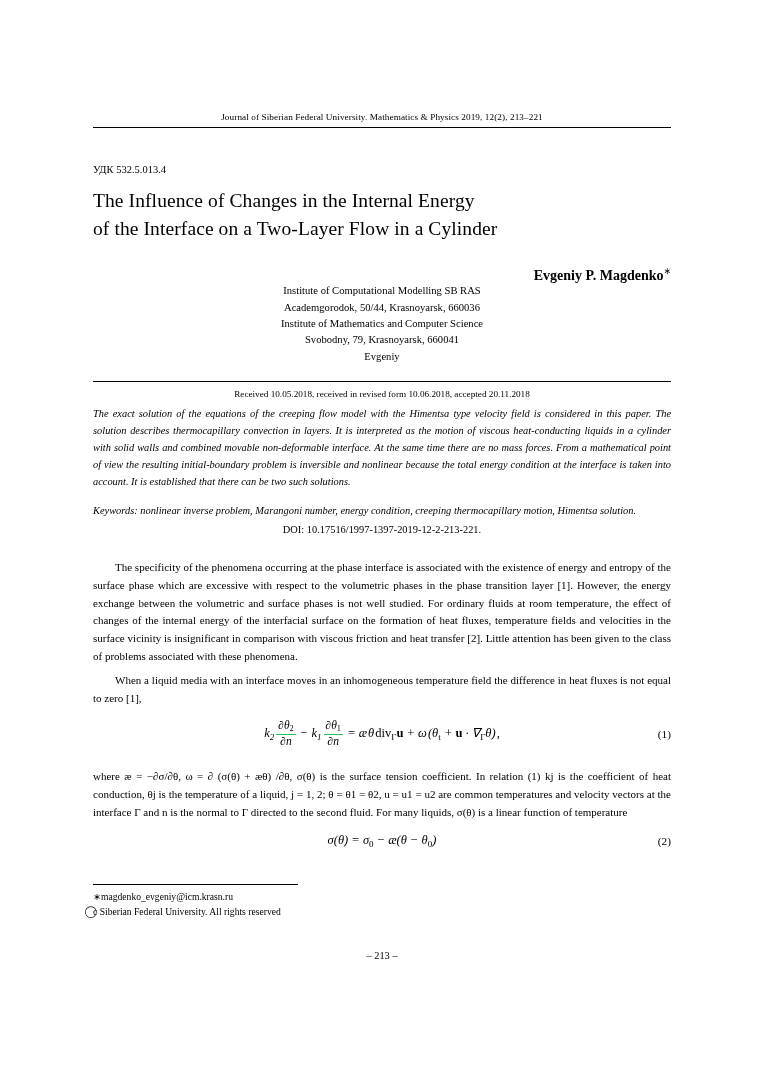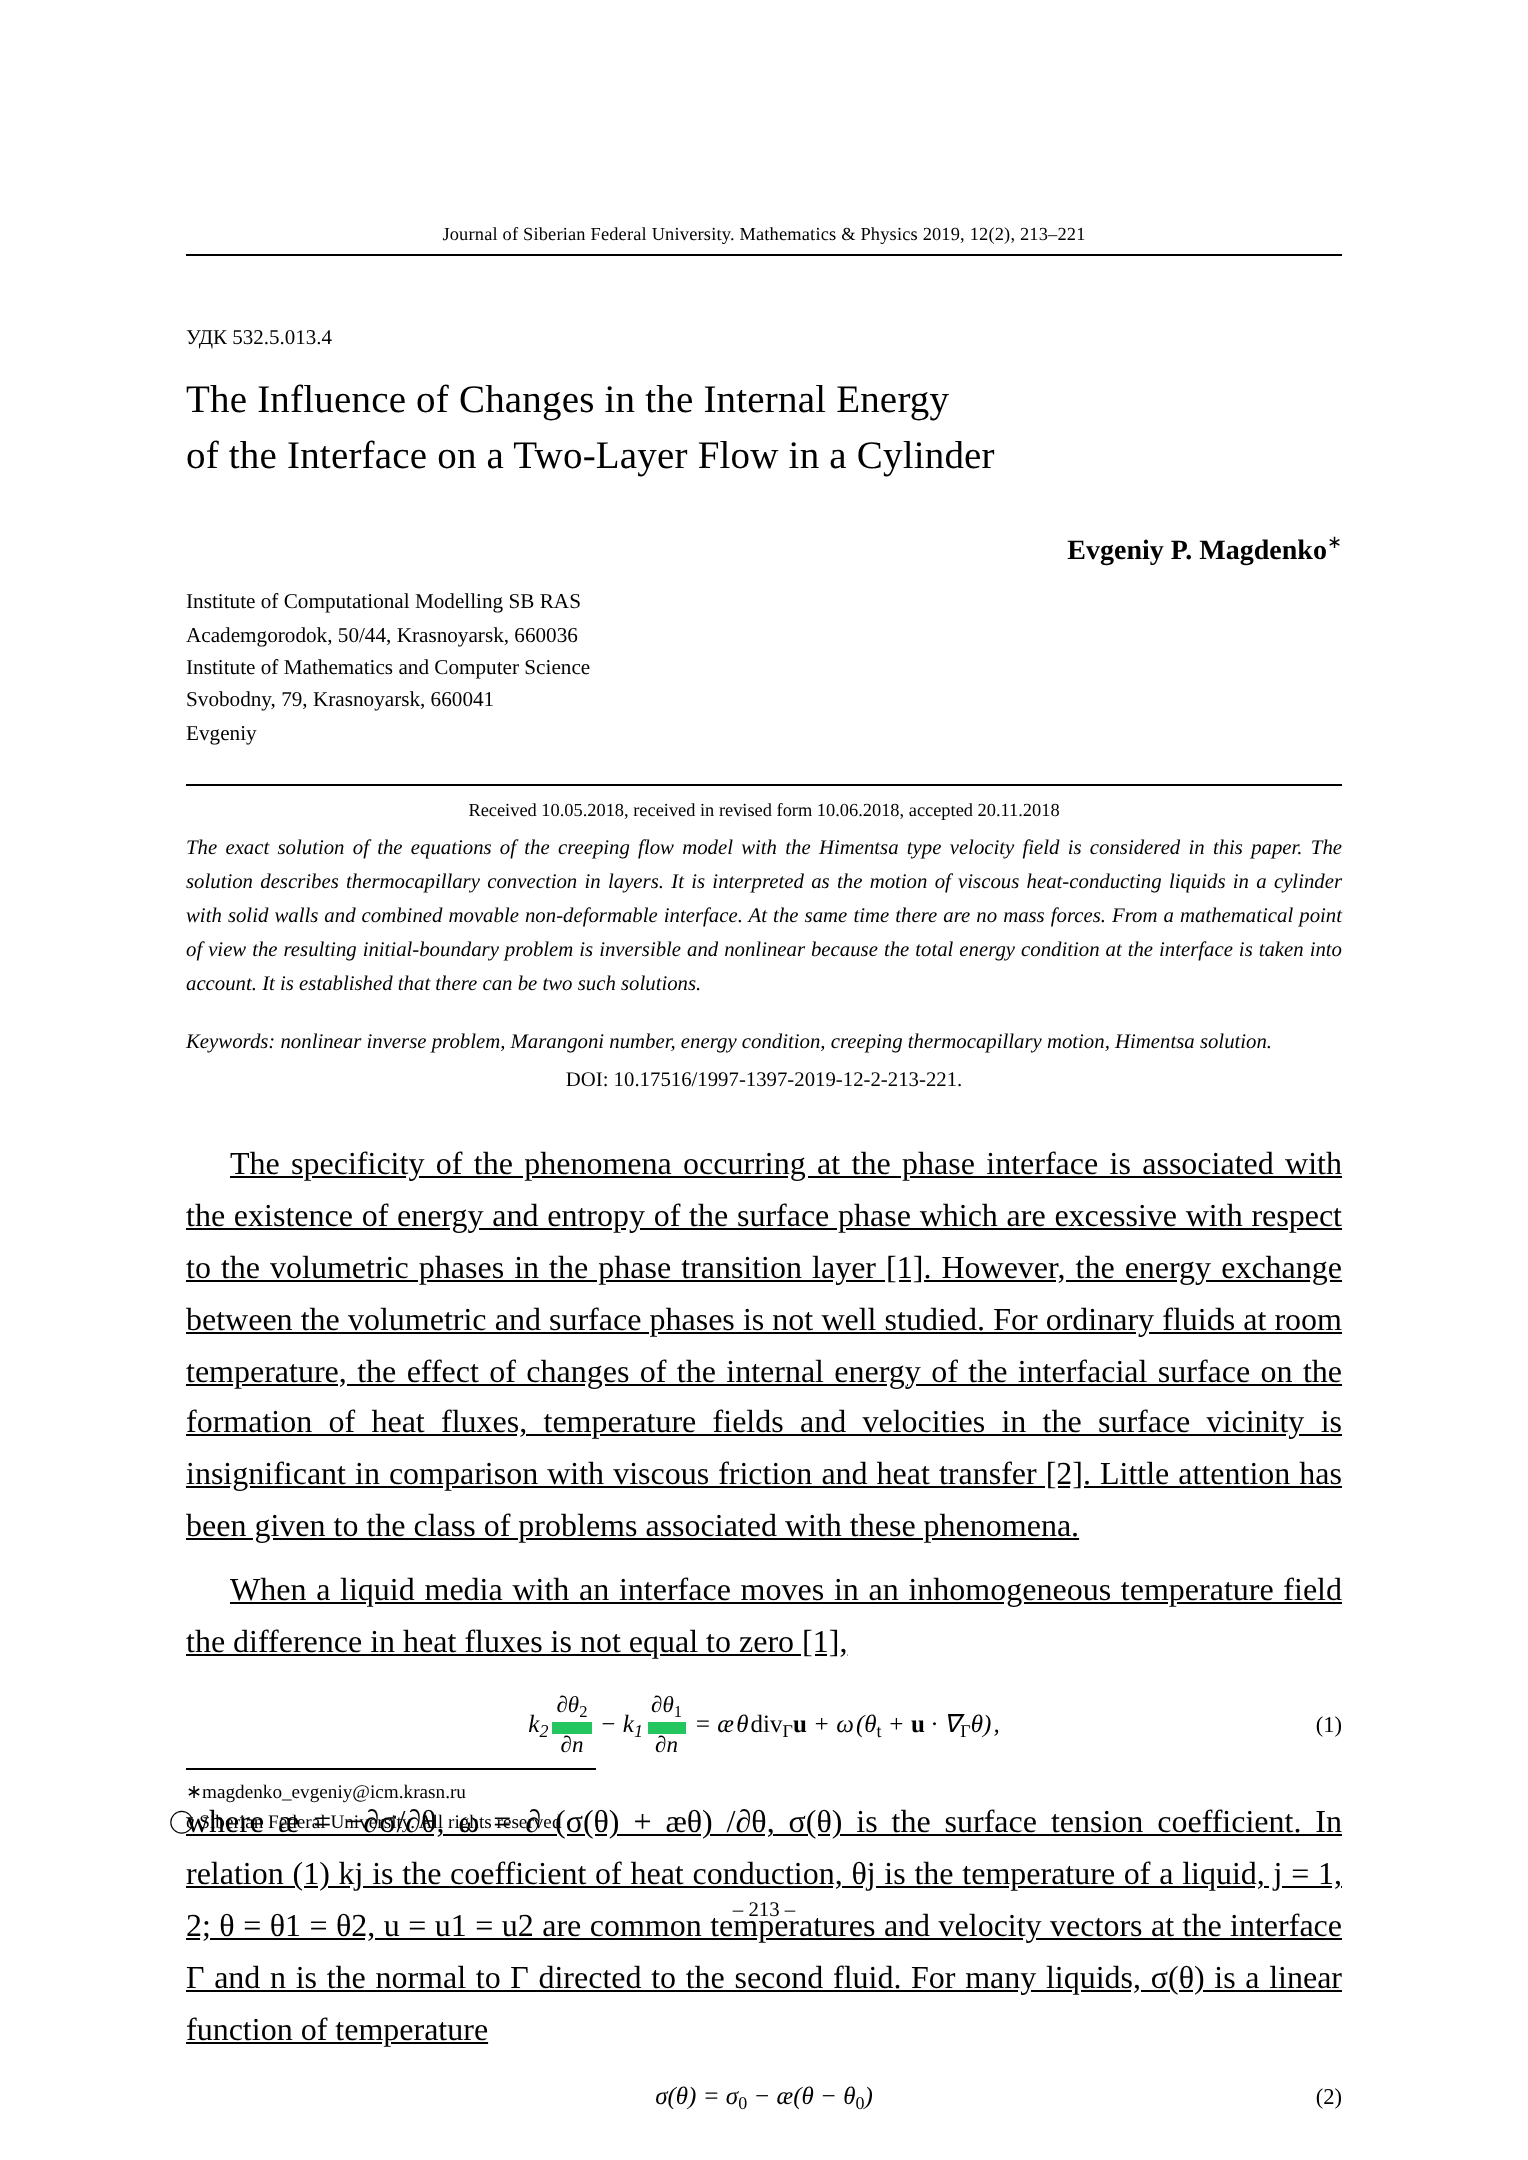--- a/index.html
+++ b/index.html
@@ -68,22 +68,22 @@
     font-size: 14px;
     font-weight: bold;
   }
   .author sup {
     font-size: 9px;
     vertical-align: super;
     font-weight: normal;
   }
 
   .affil {
-    margin-top: 10px;
-    text-align: left;
+    margin-top: 0;
+    text-align: center;
     font-size: 10.6px;
     line-height: 1.55;
   }
   .affil div { display: block; }
 
   .rule2 {
     border-top: 1px solid #000;
     margin-top: 16px;
     width: 100%;
     height: 0;
@@ -112,24 +112,23 @@
   }
   .doi {
     margin-top: 2px;
     font-size: 10.4px;
     line-height: 1.6;
     text-align: center;
   }
 
   .body-text {
     margin-top: 20px;
-    font-size: 16px;
+    font-size: 11px;
     line-height: 1.62;
     text-align: justify;
-    text-decoration: underline;
   }
   .body-text p {
     margin: 0 0 0 0;
     text-indent: 22px;
   }
   .body-text p.noindent { text-indent: 0; }
   .body-text p + p { margin-top: 6px; }
 
   
   .equation {
@@ -152,21 +151,21 @@
   .math .up { font-style: normal; }
   .math .bf { font-weight: bold; font-style: normal; }
   .frac {
     display: inline-block;
     vertical-align: middle;
     text-align: center;
     font-size: 0.92em;
     line-height: 1.12;
     margin: 0 1px;
   }
-  .frac .num { display: block; border-bottom: 6px solid #22c55e; padding: 0 2px; }
+  .frac .num { display: block; border-bottom: 1px solid #22c55e; padding: 0 2px; }
   .frac .den { display: block; padding: 0 2px; }
   sub { font-size: 0.72em; vertical-align: -0.28em; font-style: normal;}
   .math sub { font-style: italic; }
   .math sub.up { font-style: normal; }
 
   
   .footnote {
     position: absolute;
     left: 93px;
     top: 884px;

